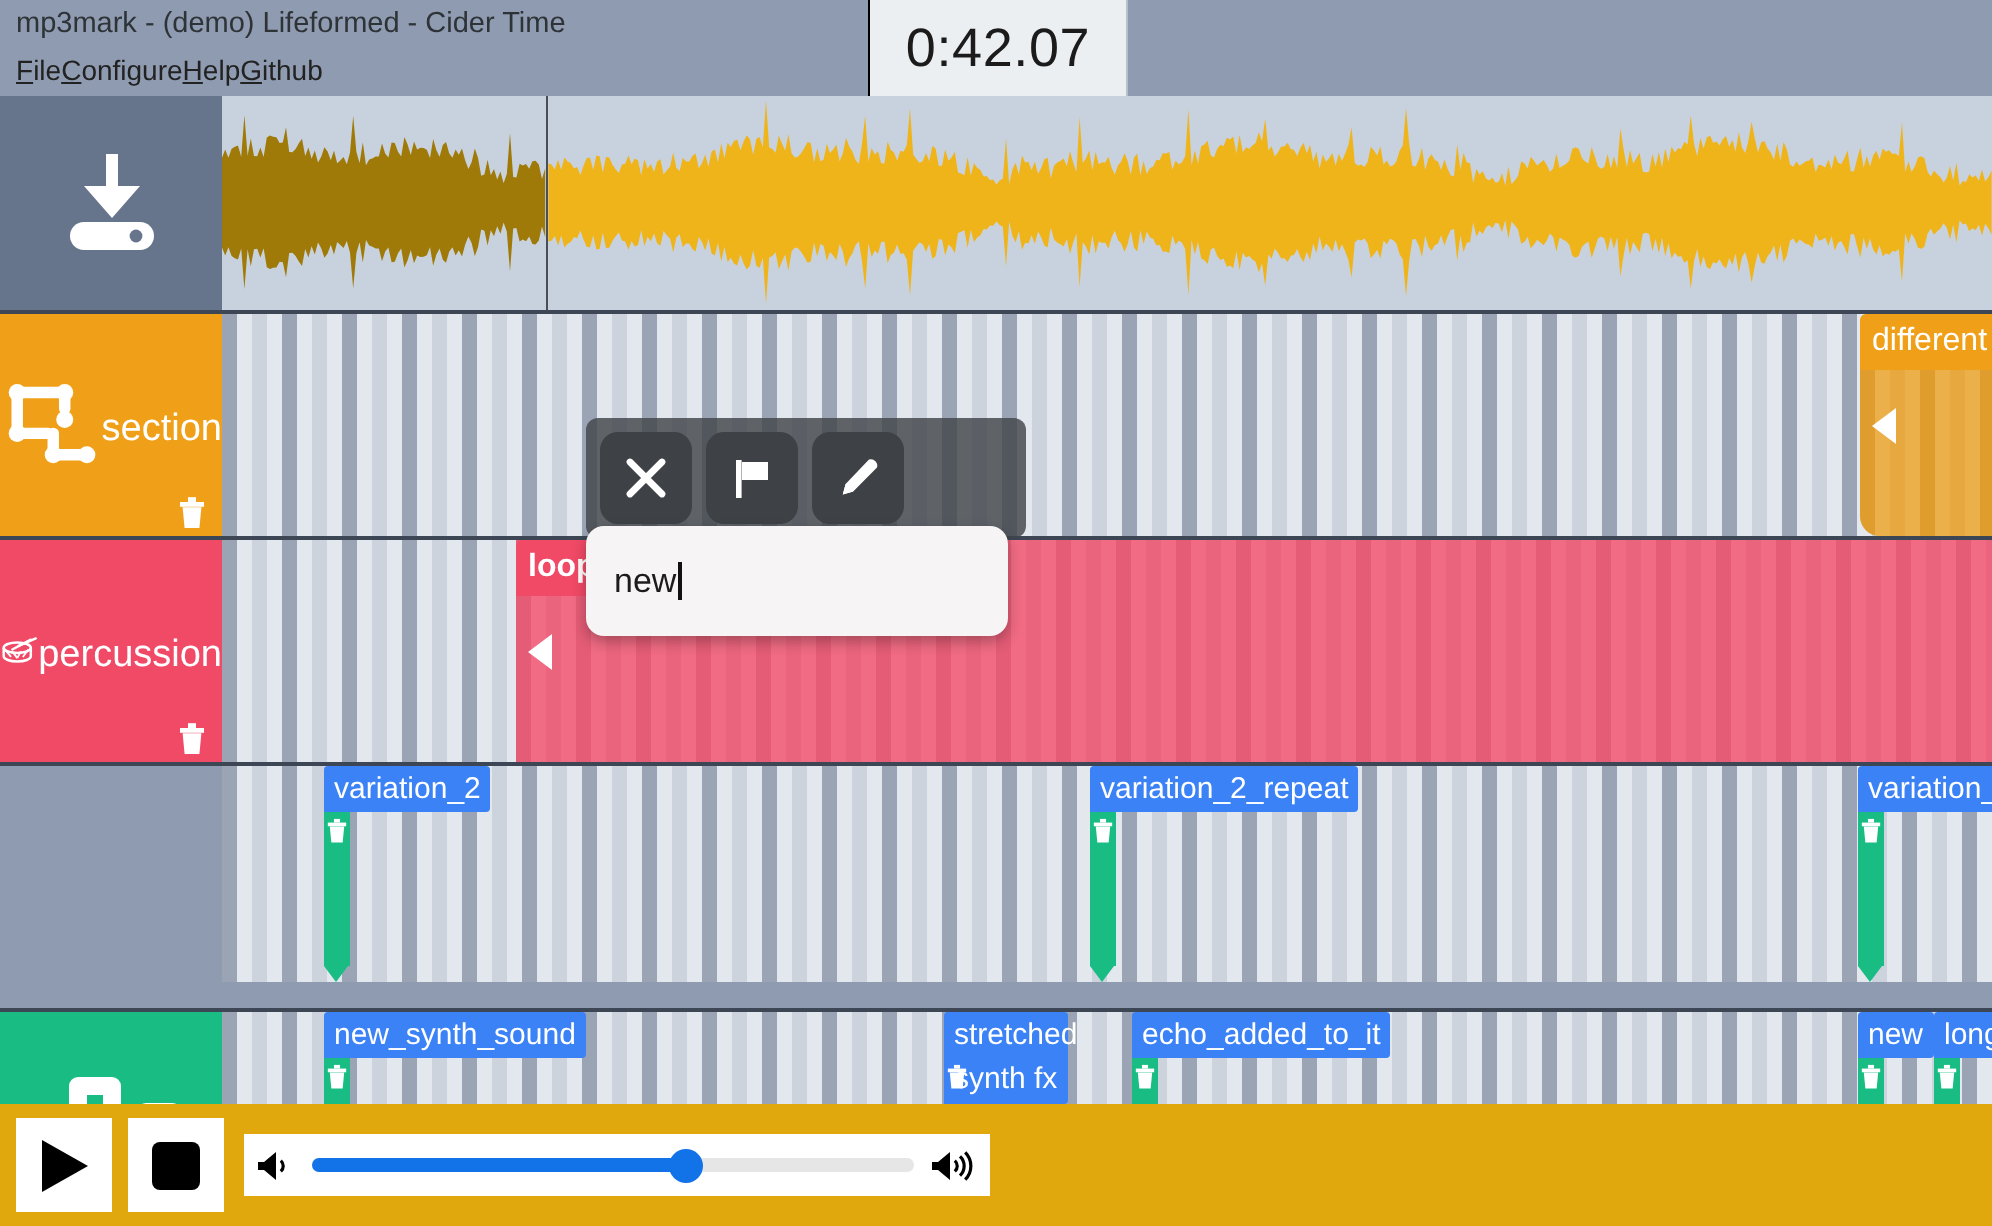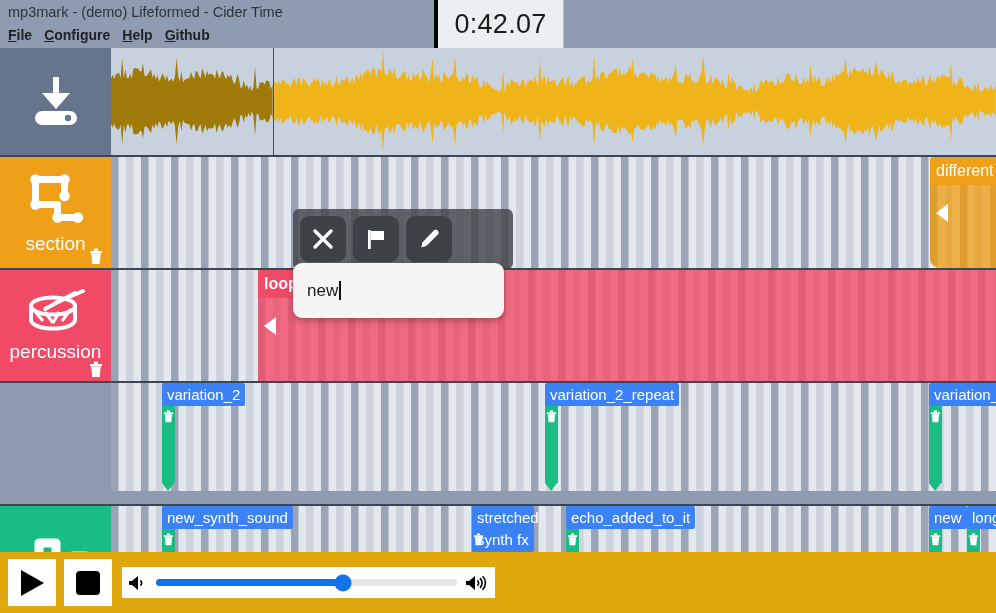--- a/index.html
+++ b/index.html
@@ -16,30 +16,30 @@
     position: absolute; left: 0; top: 0; width: 996px; height: 48px;
     background: #8f9bb0;
     text-align: right;
   }
   .title-text {
     position: absolute; left: 8px; top: 4px;
     font-size: 14.5px; color: #2e3338; white-space: nowrap;
   }
   .menubar {
     position: absolute; left: 8px; top: 27px;
-    display: flex; gap: 12px; font-weight: bold;
+    display: flex; 
   }
   .menu-item {
     font-size: 14px; color: #222; cursor: default; white-space: nowrap;
   }
   .menu-item .mn { text-decoration: underline; }
 
   .time-panel {
     position: absolute; left: 434px; top: 0px; width: 130px; height: 48px;
-    background: #eceff1; border-left: 4px solid #000000; border-right: 1px solid #b6bfcb;
+    background: #eceff1; border-left: 1px solid #000000; border-right: 1px solid #b6bfcb;
     display: flex; align-items: center; justify-content: center;
   }
   .time-text { font-size: 27px; color: #1b1b1b; letter-spacing: .3px; }
 
   
   .stage { position: absolute; left: 0; top: 48px; width: 996px; height: 504px; }
 
   
   .wave-row {
     position: absolute; left: 0; top: 0; width: 996px; height: 107px;
@@ -54,21 +54,21 @@
   }
   .wave-canvas svg { display: block; }
   .playhead {
     position: absolute; top: 0; width: 1px; height: 107px; background: #4a4f57;
   }
 
   
   .track { position: absolute; left: 0; width: 996px; border-top: 2px solid #3d4654; }
   .track-head {
     position: absolute; left: 0; top: 0; width: 111px; height: 100%;
-    display: flex; flex-direction: column; align-items: center; justify-content: center;
+    display: flex; align-items: center; justify-content: center;
     color: #fff;
   }
   .track-head .tname {
     font-size: 19px; margin-top: 4px; color: #fff;
   }
   .track-head .trash {
     position: absolute; right: 8px; bottom: 4px; width: 14px; height: 16px;
   }
   .track-body {
     position: absolute; left: 111px; top: 0; width: 885px; height: 100%;

